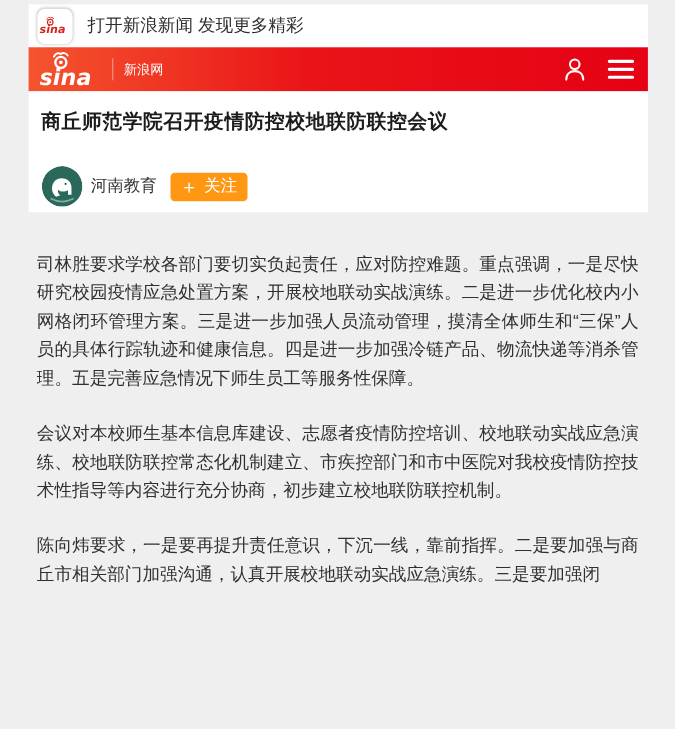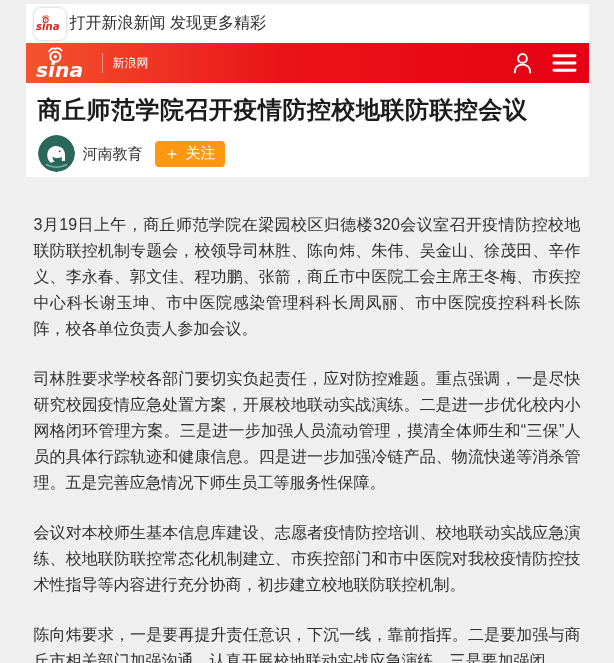--- a/index.html
+++ b/index.html
@@ -15,42 +15,42 @@
   .app-banner {
     background: #ffffff; height: 39px;
     display: flex; align-items: center; padding-left: 8px;
   }
   .app-icon {
     width: 32px; height: 32px; border-radius: 7px; background: #fff;
     box-shadow: 0 0 3px rgba(0,0,0,.28);
     display: flex; align-items: center; justify-content: center;
     color: var(--brand-red, #d6281e); cursor: pointer;
   }
-  .banner-text { margin-left: 4px; font-size: 16px; color: #2e2e2e; cursor: pointer; }
+  .banner-text { margin-left: 14px; font-size: 16px; color: #2e2e2e; cursor: pointer; }
 
   
   .nav-bar {
     height: 40px;
     background: linear-gradient(90deg, var(--nav-red-start, #f4542e) 0%, #ea1418 45%, var(--nav-red-end, #e60114) 100%);
     display: flex; align-items: center; padding: 0 12px 0 10px; color: #fff;
   }
   .brand { color: #fff; display: flex; align-items: flex-end; cursor: pointer; }
   .nav-divider { width: 1px; height: 20px; background: rgba(255,255,255,.45); margin: 0 10px; }
   .site-name { font-size: 12px; color: #fff; cursor: pointer; }
   .nav-right { margin-left: auto; display: flex; align-items: center; gap: 17px; }
   .nav-right .nav-icon { display: flex; cursor: pointer; }
 
   
   .title-block { background: #fff; padding: 12px 10px 5px 12px; }
   .article-title {
-    margin: 0; font-size: 24px; line-height: 30px; font-weight: bold;
+    margin: 0; font-size: 18px; line-height: 30px; font-weight: bold;
     color: var(--title-color, #1c1c1c); letter-spacing: .5px;
     font-family: "Liberation Sans", "DejaVu Sans", sans-serif;
   }
-  .author-row { display: flex; align-items: center; margin-top: 10px; }
+  .author-row { display: flex; align-items: center; margin-top: 26px; }
   .avatar { width: 37px; height: 37px; border-radius: 50%; overflow: hidden; flex: none; cursor: pointer; }
   .author-meta { margin-left: 8px; display: flex; flex-direction: column; }
   .author-name { font-size: 15px; color: #333; line-height: 19px; cursor: pointer; }
   .publish-datetime { font-size: 14px; color: var(--date-gray, #9b9b9b); line-height: 17px; }
   .follow-btn {
     margin-left: 12px; min-width: 57px; height: 26px; padding: 0 9px;
     border: none; border-radius: 4px;
     background: var(--follow-orange, #ff9712); color: #fff; font-size: 15px;
     display: flex; align-items: center; justify-content: center; gap: 5px; cursor: pointer;
     font-family: inherit;
@@ -126,19 +126,18 @@
         <span class="author-name">河南教育</span>
       </div>
       <button class="follow-btn">
         <span class="follow-plus">＋</span>
         <span class="follow-label">关注</span>
       </button>
     </div>
   </section>
 
   <article class="article-body">
-    <p>3月19日上午，商丘师范学院在梁园校区归德楼320会议室召开疫情防控校地联防联控机制专题会，校领导司林胜、陈向炜、朱伟、吴金山、徐茂田、辛作义、李永春、郭文佳、程功鹏、张箭，商丘市中医院工会主席王冬梅、市疾控中心科长谢玉坤、市中医院感染管理科科长周凤丽、市中医院疫控科科长陈阵，校各单位负责人参加会议。</p>
     <p>司林胜要求学校各部门要切实负起责任，应对防控难题。重点强调，一是尽快研究校园疫情应急处置方案，开展校地联动实战演练。二是进一步优化校内小网格闭环管理方案。三是进一步加强人员流动管理，摸清全体师生和“三保”人员的具体行踪轨迹和健康信息。四是进一步加强冷链产品、物流快递等消杀管理。五是完善应急情况下师生员工等服务性保障。</p>
     <p>会议对本校师生基本信息库建设、志愿者疫情防控培训、校地联动实战应急演练、校地联防联控常态化机制建立、市疾控部门和市中医院对我校疫情防控技术性指导等内容进行充分协商，初步建立校地联防联控机制。</p>
     <p>陈向炜要求，一是要再提升责任意识，下沉一线，靠前指挥。二是要加强与商丘市相关部门加强沟通，认真开展校地联动实战应急演练。三是要加强闭</p>
   </article>
 
 </div>
 
 </body></html>

